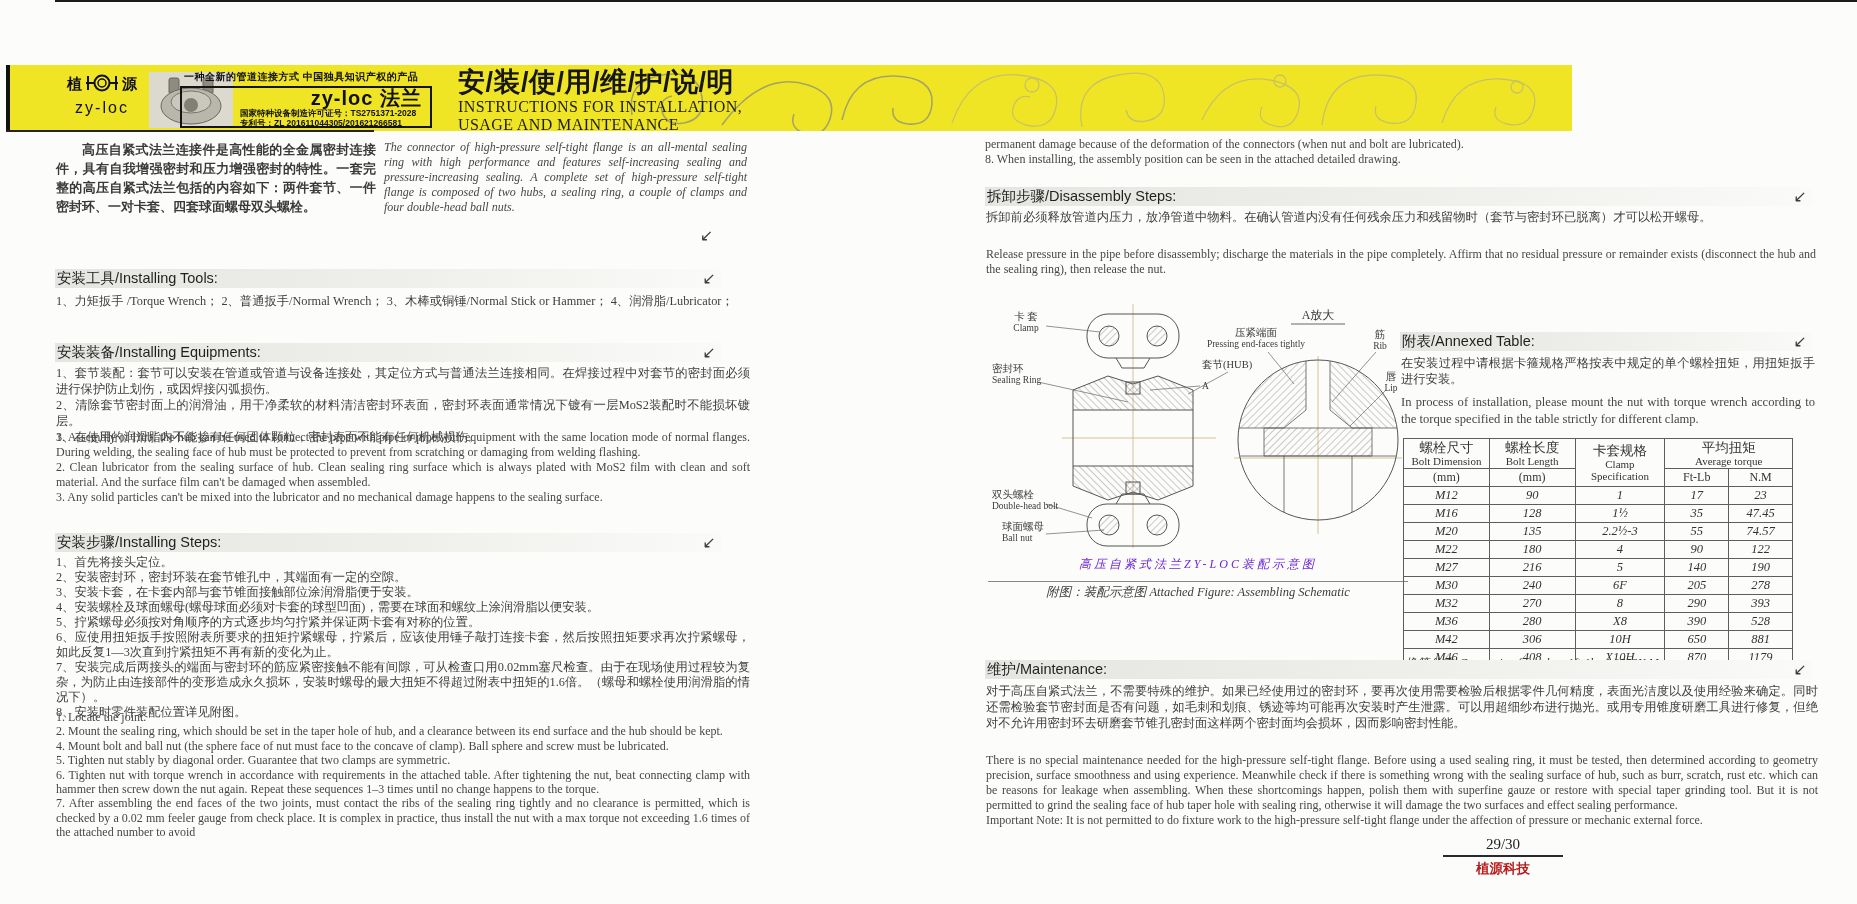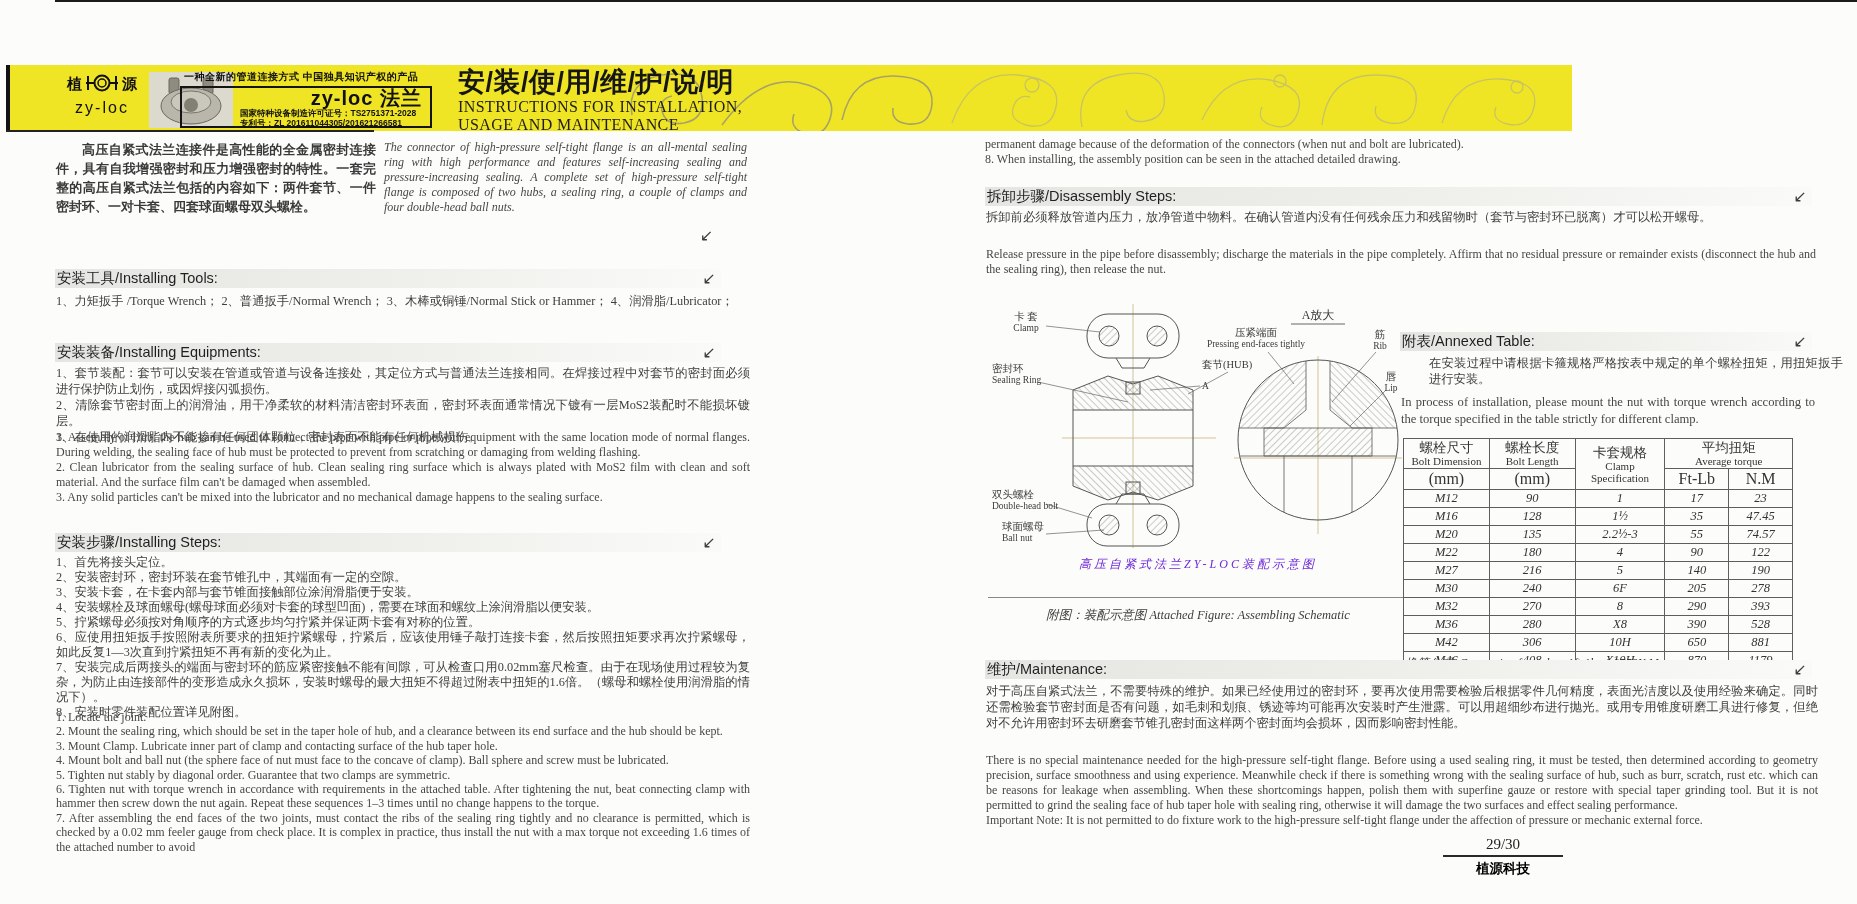--- a/index.html
+++ b/index.html
@@ -40,28 +40,28 @@
   .arrow{float:right;margin-right:5px;font-size:16px;line-height:19px;color:#3d3d3d;
          font-family:"DejaVu Sans",sans-serif;}
   .arrow-free{font-size:16px;color:#3d3d3d;font-family:"DejaVu Sans",sans-serif;}
   .li{margin:0;}
   
   table.tq{border-collapse:collapse;width:390px;color:#333;}
   table.tq th,table.tq td{border:1px solid #5e5e5e;text-align:center;padding:1px 2px;font-weight:normal;}
   table.tq td{font-size:12.5px;height:15px;font-style:italic;}
   .thcn{font-size:13.5px;line-height:15px;}
   .then{font-size:11px;line-height:12px;}
-  .thunit{font-size:16px;}
+  .thunit{font-size:12px;}
   .formula{font-style:italic;font-size:12px;color:#3a3a3a;}
   .cap-main{text-align:center;font-size:12px;letter-spacing:3px;color:#6d28d9;margin-top:2px;font-style:italic;}
-  .cap-sub-wrap{margin-top:24px;border-top:1px solid #888;padding-top:7px;text-align:center;}
+  .cap-sub-wrap{margin-top:8px;border-top:1px solid #888;text-align:center;}
   .cap-sub{font-style:italic;font-size:12.5px;color:#3c3c3c;}
   .pagenum{left:1443px;top:836px;width:120px;text-align:center;font-size:15px;color:#222;
            border-bottom:2px solid #2a2a2a;padding-bottom:2px;}
-  .brand{left:1443px;top:860px;width:120px;text-align:center;font-weight:bold;font-size:13.5px;color:#000000;}
+  .brand{left:1443px;top:860px;width:120px;text-align:center;font-weight:bold;font-size:13.5px;color:#b91c1c;}
   svg text{fill:#3a3a3a;}
   .svgcn{font-size:10.5px;}
   .svgen{font-size:9.5px;}
 </style>
 </head>
 <body>
 
 <div class="page">
 
   <div class="abs topline"></div>
@@ -167,21 +167,20 @@
       <div class="li">3、安装卡套，在卡套内部与套节锥面接触部位涂润滑脂便于安装。</div>
       <div class="li">4、安装螺栓及球面螺母(螺母球面必须对卡套的球型凹面)，需要在球面和螺纹上涂润滑脂以便安装。</div>
       <div class="li">5、拧紧螺母必须按对角顺序的方式逐步均匀拧紧并保证两卡套有对称的位置。</div>
       <div class="li">6、应使用扭矩扳手按照附表所要求的扭矩拧紧螺母，拧紧后，应该使用锤子敲打连接卡套，然后按照扭矩要求再次拧紧螺母，如此反复1—3次直到拧紧扭矩不再有新的变化为止。</div>
       <div class="li">7、安装完成后两接头的端面与密封环的筋应紧密接触不能有间隙，可从检查口用0.02mm塞尺检查。由于在现场使用过程较为复杂，为防止由连接部件的变形造成永久损坏，安装时螺母的最大扭矩不得超过附表中扭矩的1.6倍。（螺母和螺栓使用润滑脂的情况下）。</div>
       <div class="li">8、安装时零件装配位置详见附图。</div>
     </div>
   <div class="abs en" style="left:56px;top:710px;width:694px;line-height:1.2;">
       <div class="li">1.  Locate the joint.</div>
       <div class="li">2.  Mount the sealing ring, which should be set in the taper hole of hub, and a clearance between its end surface and the hub should be kept.</div>
-      <div class="li">3.  Mount Clamp. Lubricate inner part of clamp and contacting surface of the hub taper hole.</div>
       <div class="li">4.  Mount bolt and ball nut (the sphere face of nut must face to the concave of clamp). Ball sphere and screw must be lubricated.</div>
       <div class="li">5.  Tighten nut stably by diagonal order. Guarantee that two clamps are symmetric.</div>
       <div class="li">6.  Tighten nut with torque wrench in accordance with requirements in the attached table. After tightening the nut, beat connecting clamp with hammer then screw down the nut again. Repeat these sequences 1–3 times until no change happens to the torque.</div>
       <div class="li">7.  After assembling the end faces of the two joints, must contact the ribs of the sealing ring tightly and no clearance is permitted, which is checked by a 0.02 mm feeler gauge from check place. It is complex in practice, thus install the nut with a max torque not exceeding 1.6 times of the attached number to avoid</div>
     </div>
 
   <div class="abs en" style="left:985px;top:137px;width:830px;">
       <div class="li">permanent damage because of the deformation of the connectors (when nut and bolt are lubricated).</div>
       <div class="li">8.  When installing, the assembly position can be seen in the attached detailed drawing.</div>
     </div>
@@ -270,21 +269,21 @@
     <div class="cap-main">高压自紧式法兰ZY-LOC装配示意图</div>
     <div class="cap-sub-wrap">
       <span class="cap-sub">附图：装配示意图  Attached Figure: Assembling Schematic</span>
     </div>
   </div>
 
   <div class="abs sec-band" style="left:1400px;top:332px;width:412px;">
     <span class="arrow">↙</span>
     <div class="sec-heading">附表/Annexed Table:</div>
   </div>
-  <div class="abs cn" style="left:1401px;top:356px;width:414px;margin-left:28px;">在安装过程中请根据卡箍规格严格按表中规定的单个螺栓扭矩，用扭矩扳手进行安装。</div>
+  <div class="abs cn" style="left:1401px;top:356px;width:414px;">在安装过程中请根据卡箍规格严格按表中规定的单个螺栓扭矩，用扭矩扳手进行安装。</div>
   <div class="abs en" style="left:1401px;top:394px;width:414px;font-size:12.6px;line-height:1.35;">In process of installation, please mount the nut with torque wrench according to the torque specified in the table strictly for different clamp.</div>
 
   <table class="tq abs" style="left:1403px;top:438px;padding-left:32px;">
     <colgroup>
         <col style="width:86px">
         <col style="width:86px">
         <col style="width:90px">
         <col style="width:64px">
         <col style="width:64px">
       </colgroup>

